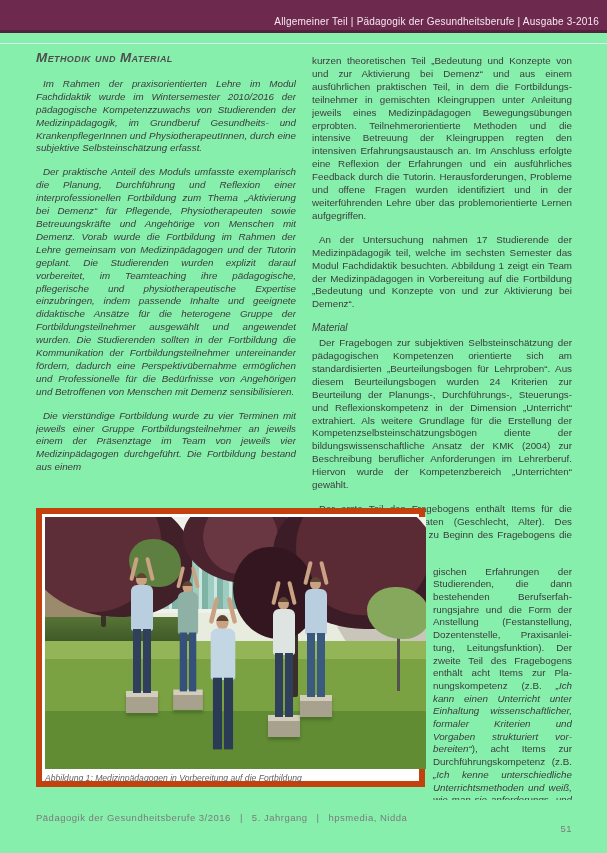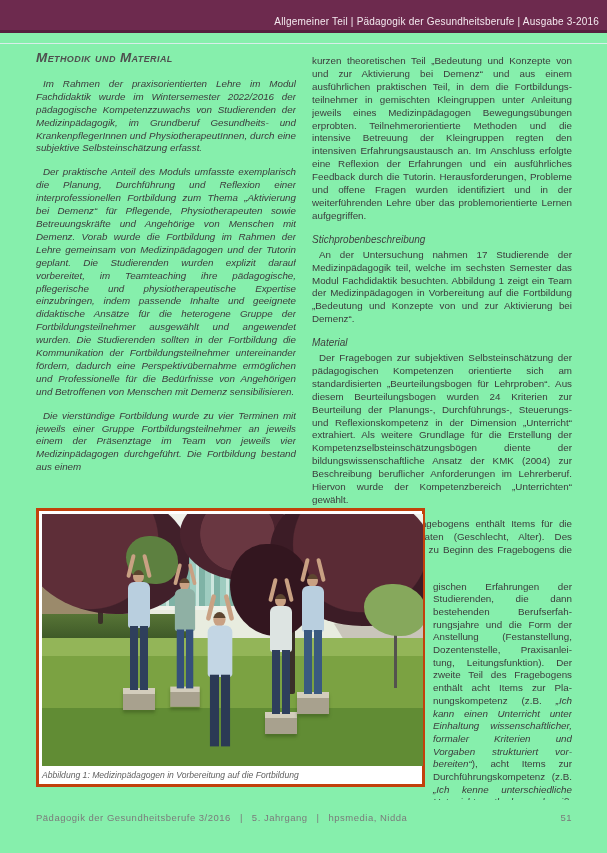--- a/index.html
+++ b/index.html
@@ -32,21 +32,21 @@
     letter-spacing:0.4px; color:#4f4f4f; margin:0 0 13px 0; text-align:left;
   }
   .para{margin:0 0 11px 0; text-indent:7px;}
   .para:last-child{margin-bottom:0;}
   .subhead{font-style:italic; color:#3f3f3f; margin:0 0 2px 0; text-align:left; font-size:10px;}
   .wrap-rest{margin-left:121px; width:139px; text-align:justify; line-height:12.7px; overflow-wrap:break-word;}
   .qi{font-style:italic;}
   
   .figure{
     position:absolute; left:36px; top:508px; width:389px; height:279px;
-    box-sizing:border-box; border:3px solid #c2410c; background:#ffffff;
+    box-sizing:border-box; border:6px solid #c2410c; background:#ffffff;
     padding:3px;
   }
   .photo{
     position:relative; width:381px; height:252px; overflow:hidden;
     background:linear-gradient(#eff1ea 0 38%, #e8ecdf 38% 52%, #dfe5d2 52%);
   }
   .caption{
     margin-top:4px; font-size:8.6px; font-style:italic; color:#5f5f5f; text-align:left;
   }
   
@@ -83,44 +83,44 @@
   .person .block{
     position:absolute; left:-3px; top:118px; width:32px; height:22px;
     background:linear-gradient(#d3cdbc 0 28%, #a8a18e 28%);
     box-shadow:0 3px 3px rgba(40,60,20,.35);
   }
   
   .footer{
     position:absolute; left:36px; top:812px; width:536px;
     display:flex; align-items:flex-start; font-size:9.5px; color:#7b7b7b;
     letter-spacing:0.5px;
+    flex-direction:column;
   }
   .footer .grp{display:flex; gap:9px; align-items:baseline;}
   .footer .pageno{margin-left:auto;}
 </style>
 </head>
 <body>
 
 <div class="page">
 
   <div class="header-bar">
     <span class="hdr-txt">Allgemeiner Teil | Pädagogik der Gesundheitsberufe | Ausgabe 3-2016</span>
   </div>
   <div class="header-underline"></div>
 
   <div class="col col-left">
     <div class="section-heading">Methodik und Material</div>
-    <p class="para">Im Rahmen der praxisorientierten Lehre im Modul Fachdidaktik wurde im Wintersemester 2022/2016 der pädagogische Kompetenzzuwachs von Studierenden der Medizinpädagogik, im Grundberuf Gesundheits- und KrankenpflegerInnen und PhysiotherapeutInnen, durch eine subjektive Selbsteinschätzung erfasst.</p>
+    <p class="para">Im Rahmen der praxisorientierten Lehre im Modul Fachdidaktik wurde im Wintersemester 2010/2016 der pädagogische Kompetenzzuwachs von Studierenden der Medizinpädagogik, im Grundberuf Gesundheits- und KrankenpflegerInnen und PhysiotherapeutInnen, durch eine subjektive Selbsteinschätzung erfasst.</p>
     <p class="para">Der praktische Anteil des Moduls umfasste exemplarisch die Planung, Durchführung und Reflexion einer interprofessionellen Fortbildung zum Thema „Aktivierung bei Demenz“ für Pflegende, Physiotherapeuten sowie Betreuungskräfte und Angehörige von Menschen mit Demenz. Vorab wurde die Fortbildung im Rahmen der Lehre gemeinsam von Medizinpädagogen und der Tutorin geplant. Die Studierenden wurden explizit darauf vorbereitet, im Teamteaching ihre pädagogische, pflegerische und physiotherapeutische Expertise einzubringen, indem passende Inhalte und geeignete didaktische Ansätze für die heterogene Gruppe der Fortbildungs­teilnehmer ausgewählt und angewendet wurden. Die Studierenden sollten in der Fortbildung die Kommunikation der Fortbildungs­teilnehmer untereinander fördern, dadurch eine Perspektivübernahme ermöglichen und Professionelle für die Bedürfnisse von Angehörigen und Betroffenen von Menschen mit Demenz sensibilisieren.</p>
     <p class="para">Die vierstündige Fortbildung wurde zu vier Terminen mit jeweils einer Gruppe Fortbildungsteilnehmer an jeweils einem der Präsenztage im Team von jeweils vier Medizinpädagogen durchgeführt. Die Fortbildung bestand aus einem</p>
   </div>
 
   <div class="col col-right">
     <p class="para" style="text-indent:0;">kurzen theoretischen Teil „Bedeutung und Konzepte von und zur Aktivierung bei Demenz“ und aus einem ausführlichen praktischen Teil, in dem die Fortbildungs­teilnehmer in gemischten Kleingruppen unter Anleitung jeweils eines Medizinpädagogen Bewegungsübungen erprobten. Teilnehmerorientierte Methoden und die intensive Betreuung der Kleingruppen regten den intensiven Erfahrungsaus­tausch an. Im Anschluss erfolgte eine Reflexion der Erfahrungen und ein ausführliches Feedback durch die Tutorin. Herausforderungen, Probleme und offene Fragen wurden identifiziert und in der weiterführenden Lehre über das problemorientierte Lernen aufgegriffen.</p>
-    <div class="subhead">Stichprobenbeschreibung</div>
     <p class="para">An der Untersuchung nahmen 17 Studierende der Medizinpädagogik teil, welche im sechsten Semester das Modul Fachdidaktik besuchten. Abbildung 1 zeigt ein Team der Medizinpädagogen in Vorbereitung auf die Fortbildung „Bedeutung und Konzepte von und zur Aktivierung bei Demenz“.</p>
     <div class="subhead">Material</div>
     <p class="para">Der Fragebogen zur subjektiven Selbsteinschätzung der pädagogischen Kompetenzen orientierte sich am standardisierten „Beurteilungsbogen für Lehrproben“. Aus diesem Beurteilungsbogen wurden 24 Kriterien zur Beurteilung der Planungs-, Durchführungs-, Steuerungs- und Reflexionskompetenz in der Dimension „Unterricht“ extrahiert. Als weitere Grundlage für die Erstellung der Kompetenz­selbsteinschätzungs­bögen diente der bildungswissen­schaftliche Ansatz der KMK (2004) zur Beschreibung beruflicher Anforderungen im Lehrerberuf. Hiervon wurde der Kompetenzbereich „Unterrichten“ gewählt.</p>
     <p class="para">Der erste Teil des Fragebogens enthält Items für die soziodemograhischen Daten (Geschlecht, Alter). Des Weiteren erfasst ein Item zu Beginn des Fragebogens die pädago-</p>
     <div class="wrap-rest"><span>gischen Erfahrungen der Studierenden, die dann bestehenden Berufserfah­rungsjahre und die Form der Anstellung (Festanstel­lung, Dozentenstelle, Praxisanlei­tung, Leitungsfunktion). Der zweite Teil des Fragebogens enthält acht Items zur Pla­nungskompetenz (z.B. </span><span class="qi">„Ich kann einen Unterricht unter Einhaltung wissenschaftli­cher, formaler Kriterien und Vorgaben strukturiert vor­bereiten“</span><span>), acht Items zur Durchfüh­rungskompetenz (z.B. </span><span class="qi">„Ich kenne unterschied­liche Unterrichts­methoden und weiß, wie man sie anfor­derungs- und situationsge­recht einsetzt“</span></div>
   </div>
 
   <div class="figure">
     <div class="photo">
 

